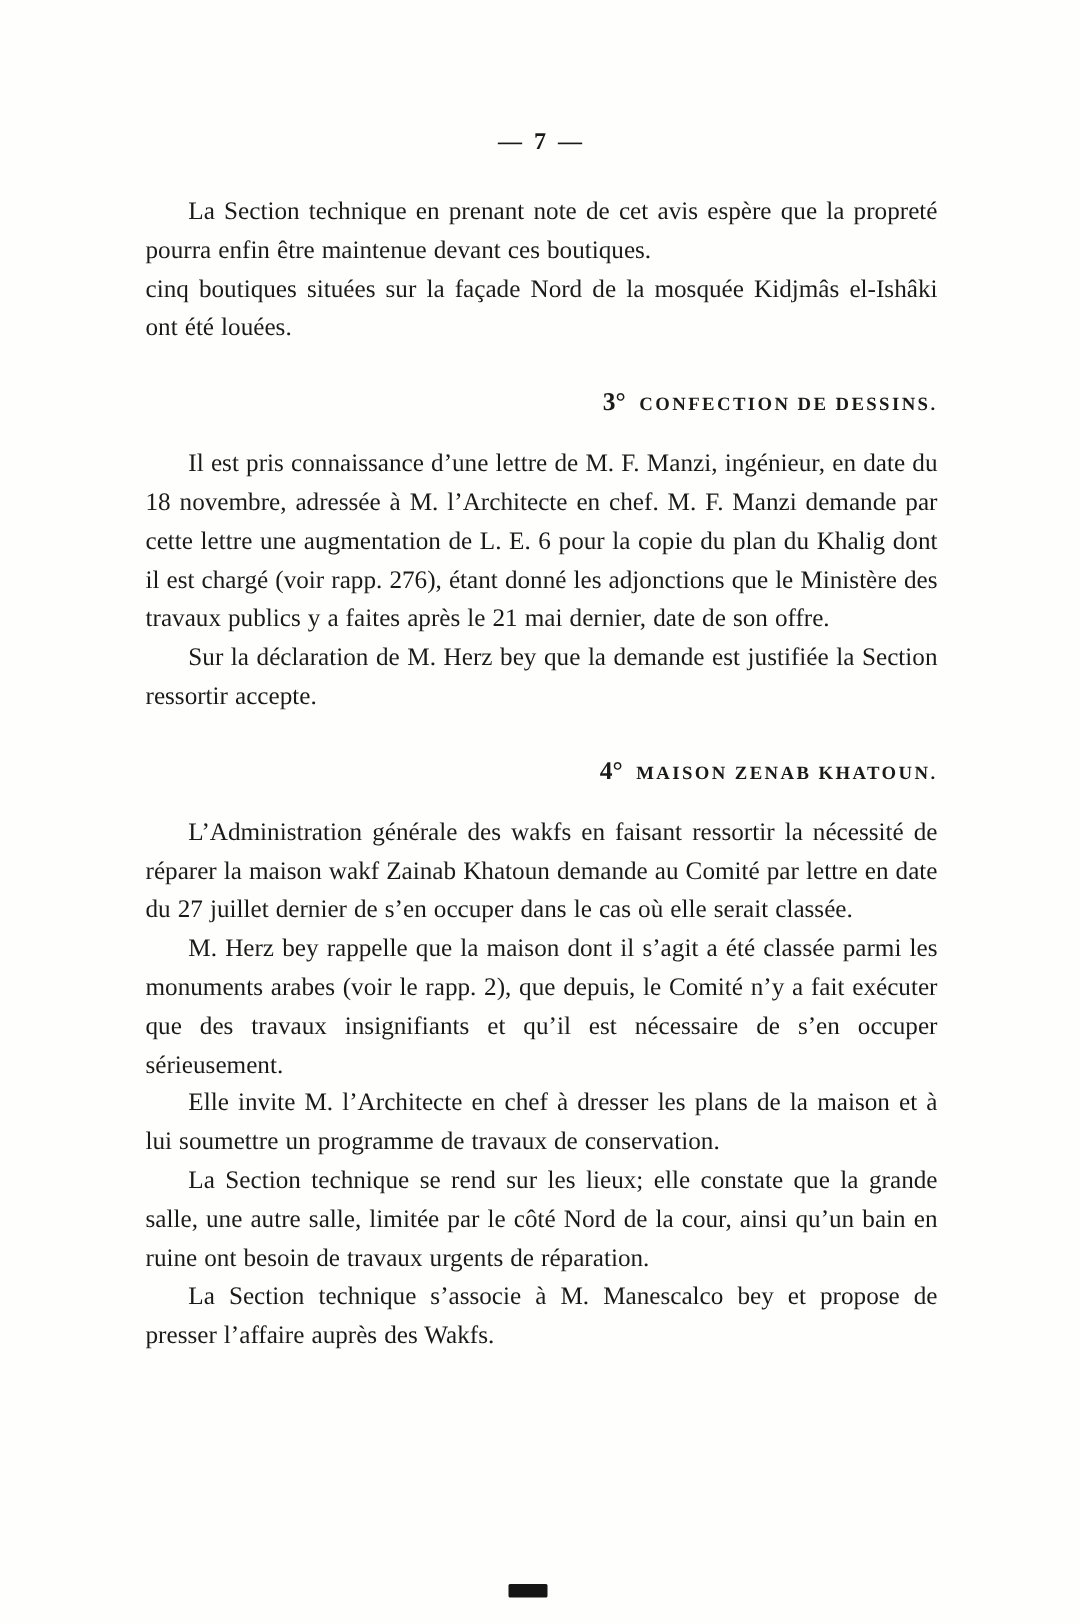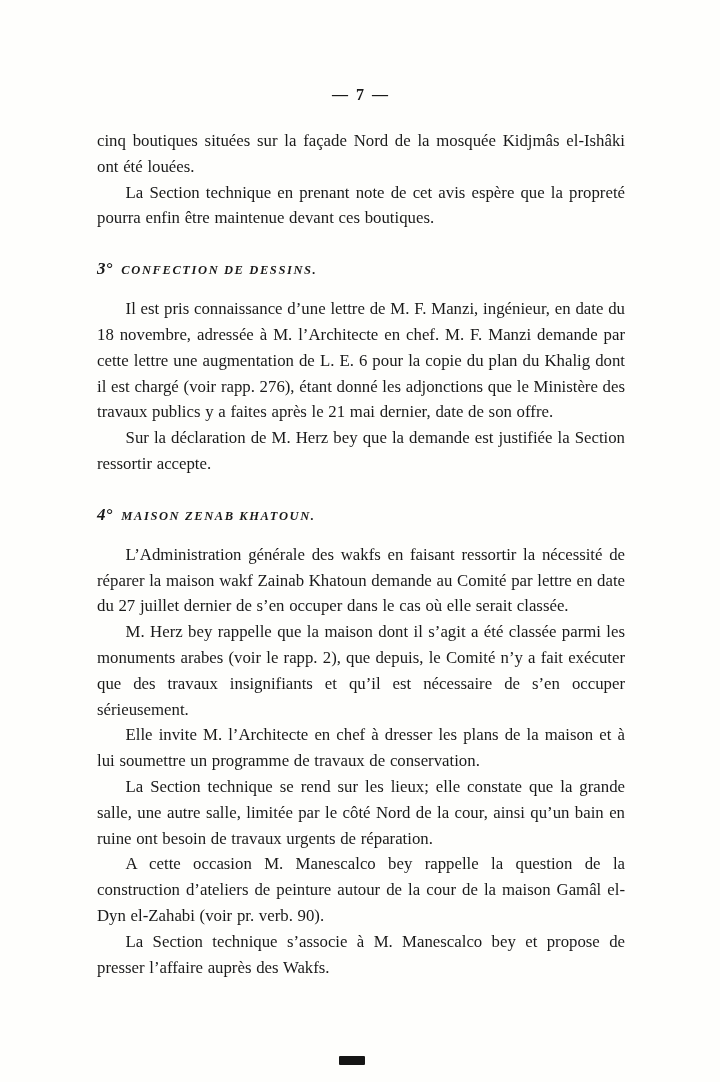--- a/index.html
+++ b/index.html
@@ -33,23 +33,22 @@
     text-align: justify;
     text-indent: 1.7em;
     word-spacing: 0.5px;
     font-weight: 500;
   }
   .para.noindent {
     text-indent: 0;
   }
   .heading {
     margin: 22px 0 16px 0;
-    text-align: left;
+    text-align: right;
     font-weight: normal;
-    font-style: italic;
   }
   .h-num {
     font-size: 17px;
     margin-right: 9px;
     font-weight: bold;
   }
   .h-title {
     font-size: 12.5px;
     letter-spacing: 1.6px;
     font-weight: bold;
@@ -64,23 +63,23 @@
     border-radius: 1px;
   }
 </style>
 </head>
 <body>
 
 <div class="sheet">
 
   <div class="page-number">— 7 —</div>
 
+  <p class="para">La Section technique en prenant note de cet avis espère que la propreté pourra enfin être maintenue devant ces boutiques.</p>
+
   <p class="para noindent">cinq boutiques situées sur la façade Nord de la mosquée Kidjmâs el-Ishâki ont été louées.</p>
-
-  <p class="para">La Section technique en prenant note de cet avis espère que la propreté pourra enfin être maintenue devant ces boutiques.</p>
 
   <h2 class="heading">
     <span class="h-num">3°</span><span class="h-title">CONFECTION DE DESSINS.</span>
   </h2>
 
   <p class="para">Il est pris connaissance d’une lettre de M. F. Manzi, ingénieur, en date du 18 novembre, adressée à M. l’Architecte en chef. M. F. Manzi demande par cette lettre une augmentation de L. E. 6 pour la copie du plan du Khalig dont il est chargé (voir rapp. 276), étant donné les adjonctions que le Ministère des travaux publics y a faites après le 21 mai dernier, date de son offre.</p>
 
   <p class="para">Sur la déclaration de M. Herz bey que la demande est justifiée la Section ressortir accepte.</p>
 
   <h2 class="heading">
@@ -88,19 +87,18 @@
   </h2>
 
   <p class="para">L’Administration générale des wakfs en faisant ressortir la nécessité de réparer la maison wakf Zainab Khatoun demande au Comité par lettre en date du 27 juillet dernier de s’en occuper dans le cas où elle serait classée.</p>
 
   <p class="para">M. Herz bey rappelle que la maison dont il s’agit a été classée parmi les monuments arabes (voir le rapp. 2), que depuis, le Comité n’y a fait exécuter que des travaux insignifiants et qu’il est nécessaire de s’en occuper sérieusement.</p>
 
   <p class="para">Elle invite M. l’Architecte en chef à dresser les plans de la maison et à lui soumettre un programme de travaux de conservation.</p>
 
   <p class="para">La Section technique se rend sur les lieux; elle constate que la grande salle, une autre salle, limitée par le côté Nord de la cour, ainsi qu’un bain en ruine ont besoin de travaux urgents de réparation.</p>
 
-  <p class="para">A cette occasion M. Manescalco bey rappelle la question de la construction d’ateliers de peinture autour de la cour de la maison Gamâl el-Dyn el-Zahabi (voir pr. verb. 90).</p>
 
   <p class="para">La Section technique s’associe à M. Manescalco bey et propose de presser l’affaire auprès des Wakfs.</p>
 
   <div class="scan-artifact"></div>
 
 </div>
 
 </body></html>

